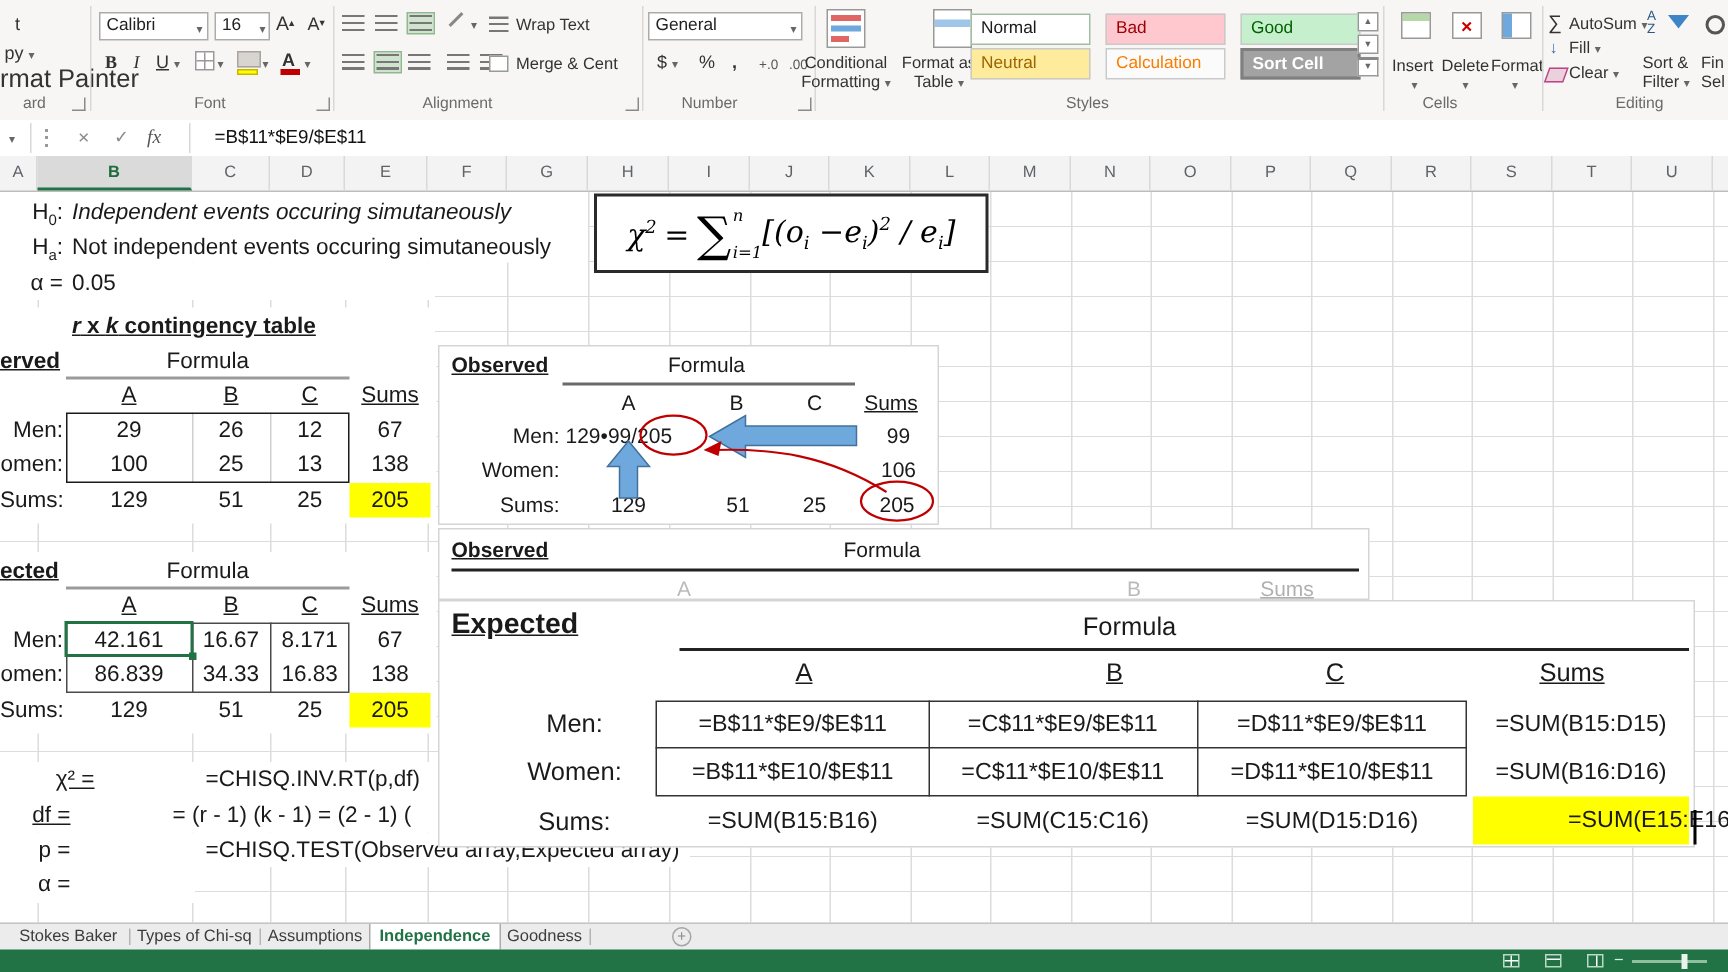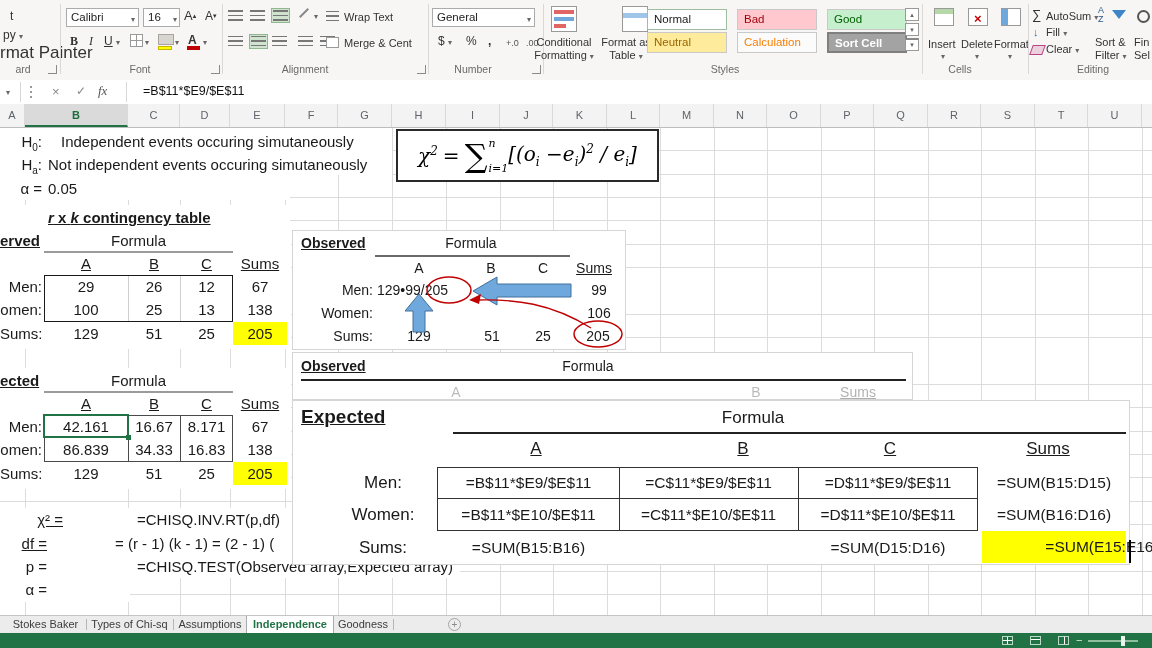--- a/index.html
+++ b/index.html
@@ -241,21 +241,21 @@
 
     <div class="wp" style="left:0;top:0;width:392px;height:47px;"></div>
     <div class="wp" style="left:0;top:47px;width:290px;height:25px;"></div>
     <div class="wp" style="left:0;top:77px;width:290px;height:24px;"></div>
     <div class="wp" style="left:0;top:380px;width:350px;height:24px;"></div>
     <div class="wp" style="left:0;top:404px;width:340px;height:23px;"></div>
     <div class="wp" style="left:0;top:427px;width:460px;height:23px;"></div>
     <div class="wp" style="left:0;top:450px;width:130px;height:24px;"></div>
 
     <span class="cell tr" style="left:0;width:42px;top:2px;"><span>H</span><sub style="font-size:10px;">0</sub><span>:</span></span>
-    <span class="cell" style="left:61px;top:2px;">Independent events occuring simutaneously</span>
+    <span class="cell" style="left:48px;top:2px;font-style:italic;">Independent events occuring simutaneously</span>
     <span class="cell tr" style="left:0;width:42px;top:25px;"><span>H</span><sub style="font-size:10px;">a</sub><span>:</span></span>
     <span class="cell" style="left:48px;top:25px;">Not independent events occuring simutaneously</span>
     <span class="cell tr" style="left:0;width:42px;top:49px;">α =</span>
     <span class="cell" style="left:48px;top:49px;">0.05</span>
     <span class="cell b u" style="left:48px;top:78px;"><i>r</i><span style="white-space:pre;"> x </span><i>k</i><span> contingency table</span></span>
 
     <div id="eqbox">
       <span class="expr"><span>χ</span><sup>2</sup></span>
       <span class="expr" style="margin:0 5px;">=</span>
       <span style="font-size:32px;font-style:normal;line-height:30px;">∑</span>
@@ -384,20 +384,21 @@
       <span class="fcell" style="left:326px;width:179px;top:66px;">=C$11*$E9/$E$11</span>
       <span class="fcell" style="left:505px;width:180px;top:66px;">=D$11*$E9/$E$11</span>
       <span class="fcell" style="left:689px;width:144px;top:66px;">=SUM(B15:D15)</span>
       <span class="fcell tr" style="left:40px;width:100px;top:98px;font-size:17px;">Women:</span>
       <span class="fcell" style="left:145px;width:181px;top:98px;">=B$11*$E10/$E$11</span>
       <span class="fcell" style="left:326px;width:179px;top:98px;">=C$11*$E10/$E$11</span>
       <span class="fcell" style="left:505px;width:180px;top:98px;">=D$11*$E10/$E$11</span>
       <span class="fcell" style="left:689px;width:144px;top:98px;">=SUM(B16:D16)</span>
       <span class="fcell tr" style="left:40px;width:100px;top:131px;font-size:17px;">Sums:</span>
       <span class="fcell" style="left:145px;width:181px;top:131px;">=SUM(B15:B16)</span>
+      <span class="fcell" style="left:326px;width:179px;top:131px;">=SUM(C15:C16)</span>
       <span class="fcell" style="left:505px;width:180px;top:131px;">=SUM(D15:D16)</span>
       <div class="a" style="left:689px;top:130px;width:144px;height:32px;background:#ffff00;">
           <span class="fcell" style="left:0;width:144px;top:0;padding-left:48px;">=SUM(E15:E16)</span>
         </div>
       <div class="a" style="left:144px;top:66px;width:541px;height:64px;border:1px solid #333;box-sizing:border-box;"></div>
       <div class="a" style="left:326px;top:66px;width:1px;height:64px;background:#333;"></div>
       <div class="a" style="left:505px;top:66px;width:1px;height:64px;background:#333;"></div>
       <div class="a" style="left:144px;top:97px;width:541px;height:1px;background:#333;"></div>
       <div class="a" style="left:836px;top:139px;width:2px;height:23px;background:#000;"></div>
     </div>

